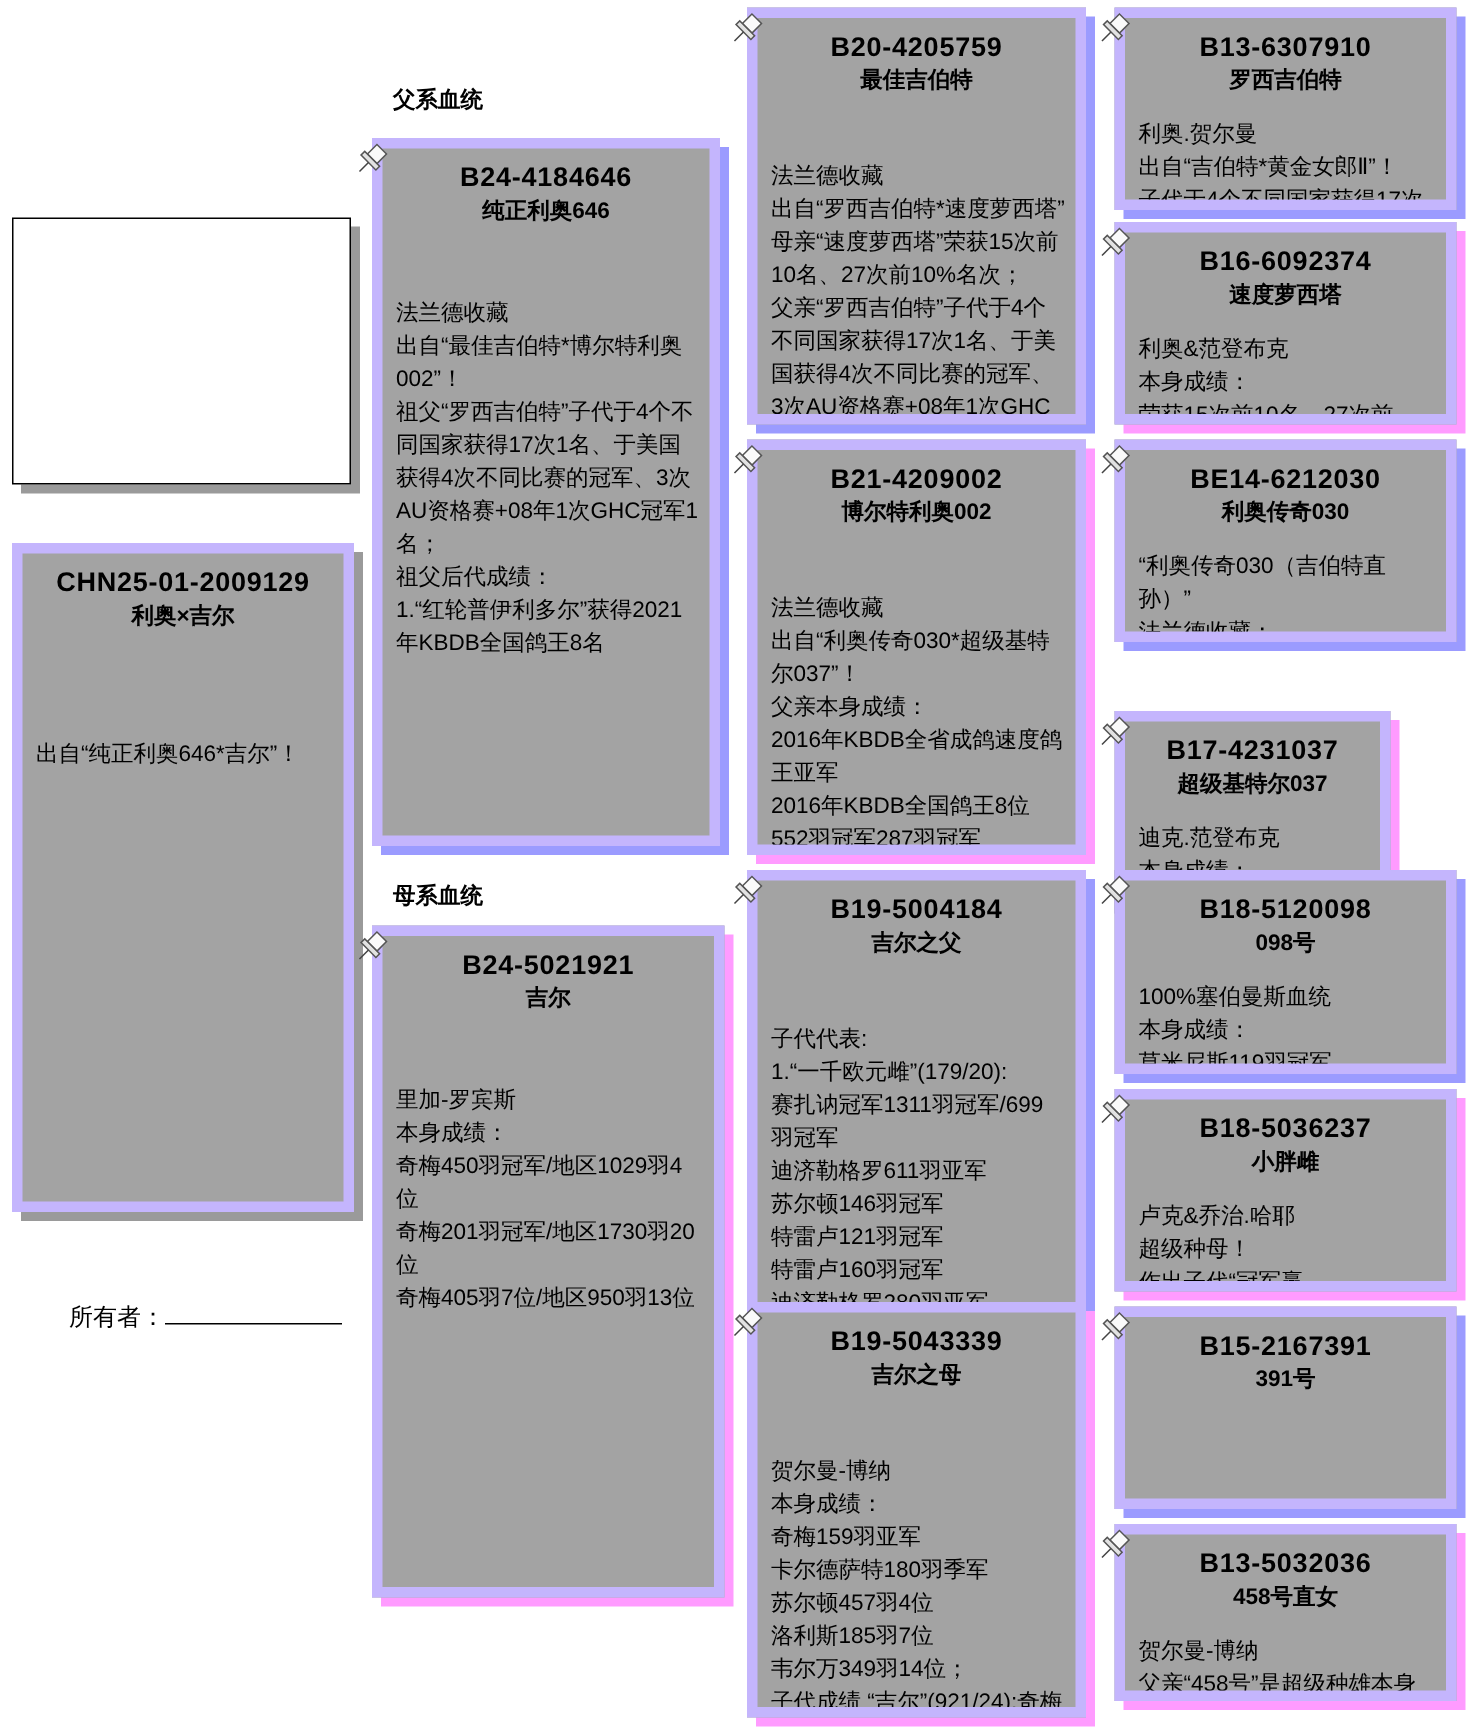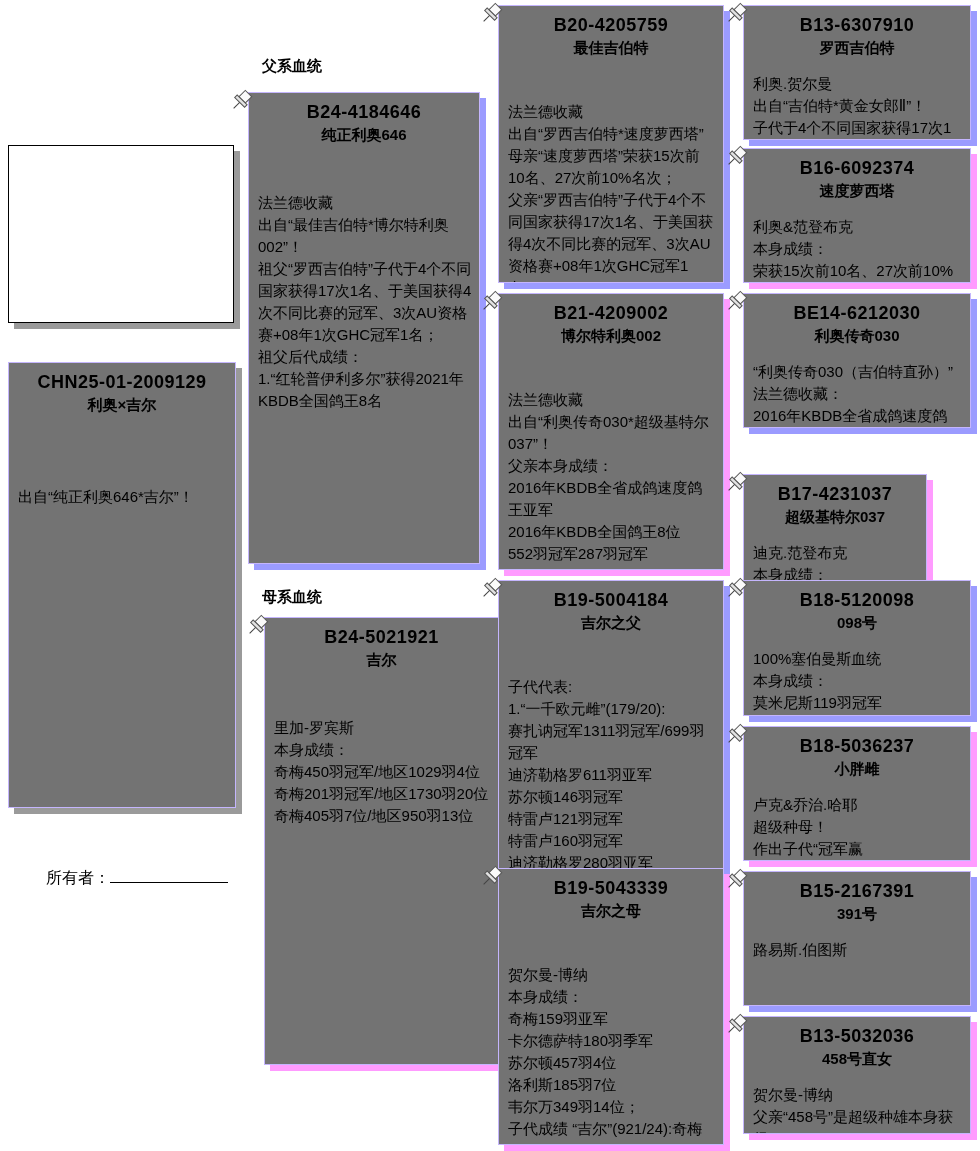--- a/index.html
+++ b/index.html
@@ -4,22 +4,22 @@
 <style>
   * { margin: 0; padding: 0; box-sizing: border-box; }
   html, body { background: #ffffff; }
   body {
     width: 980px; height: 1151px; position: relative; overflow: hidden;
     font-family: "Liberation Sans", "DejaVu Sans", sans-serif;
     color: #000;
   }
   .pedbox {
     position: absolute;
-    background: #737373;
-    border: 1px solid #c4b5fd;
+    background: #a3a3a3;
+    border: 7px solid #c4b5fd;
     overflow: hidden;
   }
   .shadow-male   { box-shadow: 6px 6px 0 #9b9bff; }
   .shadow-female { box-shadow: 6px 6px 0 #ff9bff; }
   .shadow-neutral{ box-shadow: 6px 6px 0 #9a9a9a; }
   .ring {
     text-align: center; font-weight: bold; font-size: 18px;
     line-height: 24px; padding-top: 7px; letter-spacing: 0.5px;
   }
   .pname {
@@ -46,21 +46,21 @@
   .owner {
     position: absolute; left: 46px; top: 866px; font-size: 16px;
   }
   .owner-line {
     display: inline-block; width: 118px; border-bottom: 1px solid #000;
     height: 17px; vertical-align: baseline;
   }
   
   #box-subject   { left: 8px;   top: 362px;  width: 228px; height: 446px; }
   #box-sire      { left: 248px; top: 92px;   width: 232px; height: 472px; }
-  #box-dam       { left: 264px; top: 617px;  width: 235px; height: 448px; }
+  #box-dam       { left: 248px; top: 617px;  width: 235px; height: 448px; }
   #box-g3-0 { left: 498px; top: 5px;    width: 226px; height: 278px; }
   #box-g3-1 { left: 498px; top: 293px;  width: 226px; height: 277px; }
   #box-g3-2 { left: 498px; top: 580px;  width: 226px; height: 358px; }
   #box-g3-3 { left: 498px; top: 868px;  width: 226px; height: 277px; }
   #box-g4-0 { left: 743px; top: 5px;    width: 228px; height: 135px; }
   #box-g4-1 { left: 743px; top: 148px;  width: 228px; height: 135px; }
   #box-g4-2 { left: 743px; top: 293px;  width: 228px; height: 135px; }
   #box-g4-3 { left: 743px; top: 438px;  width: 184px; height: 135px; margin-top: 36px; }
   #box-g4-4 { left: 743px; top: 580px;  width: 228px; height: 136px; }
   #box-g4-5 { left: 743px; top: 726px;  width: 228px; height: 135px; }
@@ -308,21 +308,20 @@
     <rect x="8" y="12" width="14" height="3.5" fill="#e2e2e2"></rect>
     <line x1="15" y1="15.5" x2="15" y2="24" stroke="#444"></line>
   </g>
 </svg>
   </div>
 <div class="pedbox shadow-male" id="box-g4-6" style="overflow: visible;">
     <div style="position: absolute; inset: 0px; overflow: hidden; background: transparent;">
   <div class="ring">B15-2167391</div>
   <div class="pname">391号</div>
   <div class="gap-gen4"></div>
-  <div class="body">路易斯.伯图斯</div>
 </div>
     <svg class="pin" style="display: block;" viewBox="0 0 30 30">
   <g transform="rotate(45 15 15)" stroke="#555" stroke-width="1" fill="#f0f0f0">
     <rect x="10.5" y="3" width="9" height="9" fill="#fafafa"></rect>
     <rect x="8" y="12" width="14" height="3.5" fill="#e2e2e2"></rect>
     <line x1="15" y1="15.5" x2="15" y2="24" stroke="#444"></line>
   </g>
 </svg>
   </div>
 <div class="pedbox shadow-female" id="box-g4-7" style="overflow: visible;">

